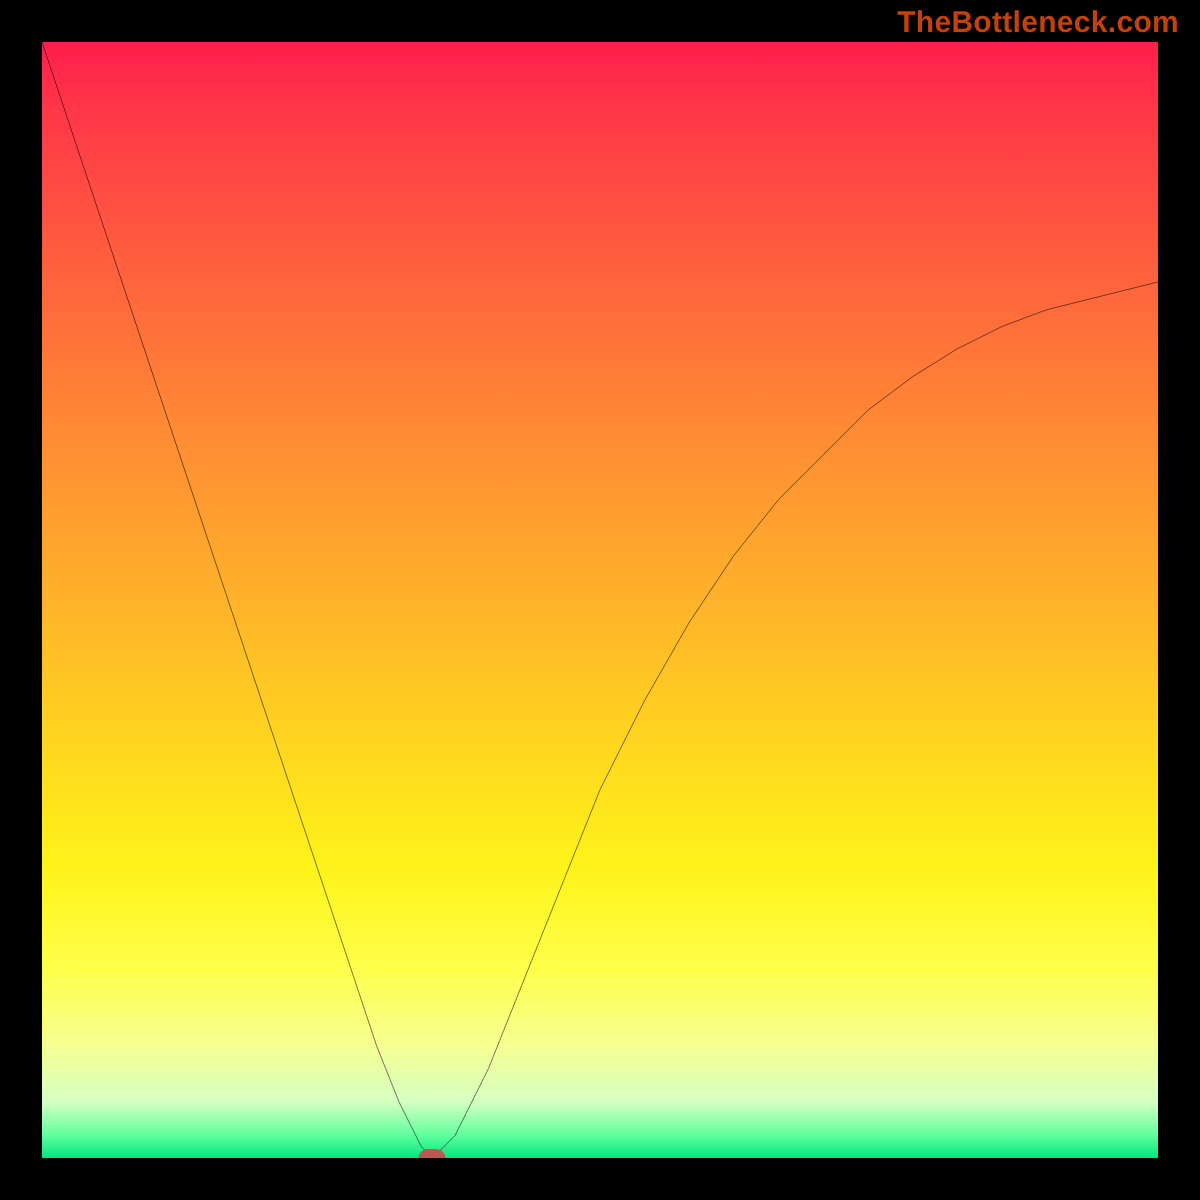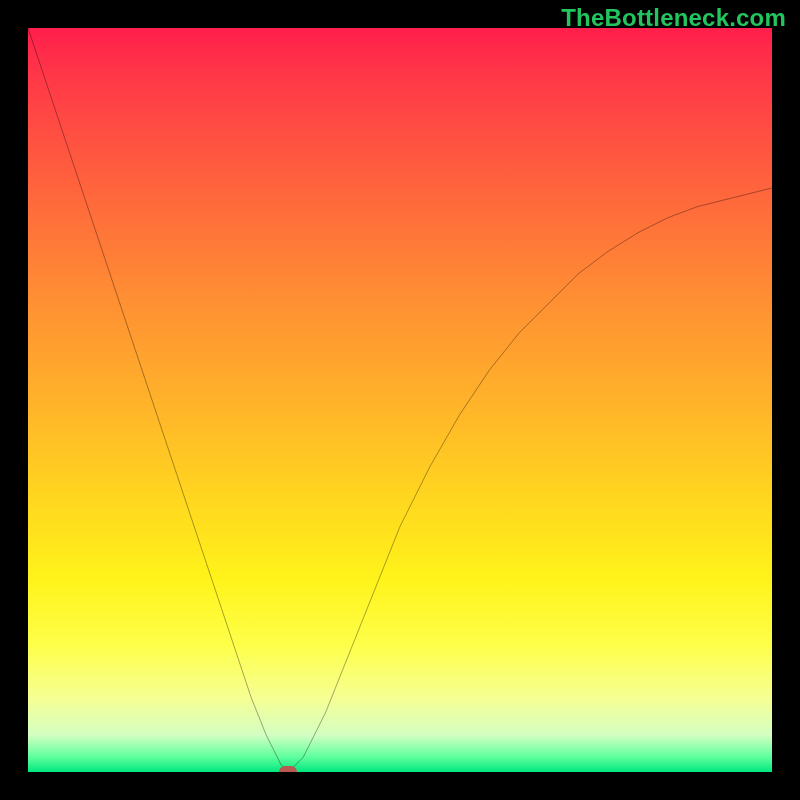--- a/index.html
+++ b/index.html
@@ -14,22 +14,22 @@
   .frame {
     position: relative;
     width: 800px;
     height: 800px;
     background: #000;
   }
   .watermark {
     position: absolute;
     top: 4px;
     right: 14px;
-    color: #22c55e;
-    font-size: 24px;
+    color: #c2410c;
+    font-size: 20px;
     font-weight: 600;
     letter-spacing: 0.2px;
     z-index: 10;
     user-select: none;
   }
   .plot-area {
     position: absolute;
     left: 28px;
     top: 28px;
     width: 744px;

